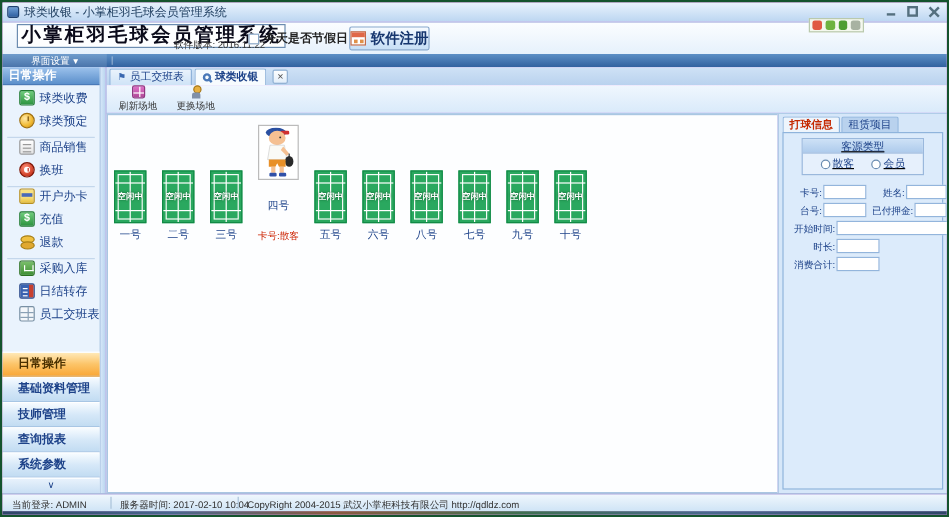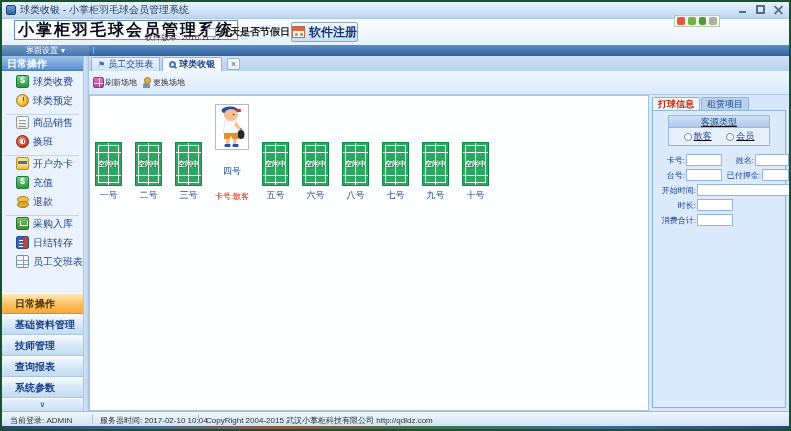--- a/index.html
+++ b/index.html
@@ -117,21 +117,21 @@
   .tab.active { background:#f7fbfe; font-weight:bold; }
   .pin-icon { color:#3a68b0; font-size:8px; line-height:8px; }
   .mag-icon { width:7px; height:7px; border:2px solid #4a78b8; border-radius:50%; position:relative; }
   .mag-icon::after { content:""; position:absolute; right:-3px; bottom:-2px; width:4px; height:2px;
     background:#4a78b8; transform:rotate(45deg); }
   .tab-close { width:13px; height:12px; margin-left:3px; margin-bottom:1px; cursor:pointer;
     background:linear-gradient(#fdfefe,#e2eefa); border:1px solid #93b2d4; border-radius:2px;
     font-size:9px; line-height:10px; text-align:center; color:#555; }
   .toolbar { height:24px; flex:none; background:linear-gradient(#f0f7fe,#d9eafa);
     border-bottom:1px solid #b0cce8; display:flex; align-items:center; padding-left:3px; gap:2px; }
-  .tb-btn { width:46px; height:23px; display:flex; flex-direction:row; align-items:center;
+  .tb-btn { width:46px; height:23px; display:flex; flex-direction:column; align-items:center;
     justify-content:center; gap:1px; font-size:8px; color:#333; cursor:pointer; border-radius:2px; }
   .tb-ic1 { width:11px; height:11px; border:1px solid #903880; border-radius:2px;
     background:
       linear-gradient(#fff,#fff) 5px 0/1px 100% no-repeat,
       linear-gradient(#fff,#fff) 0 5px/100% 1px no-repeat,
       linear-gradient(#e070c8,#b04898); }
   .tb-ic2 { width:11px; height:11px; position:relative; }
   .tb-ic2::before { content:""; position:absolute; left:3px; top:0; width:5px; height:5px;
     border-radius:50%; background:#e8b040; border:1px solid #a87818; }
   .tb-ic2::after { content:""; position:absolute; left:2px; top:6px; width:7px; height:5px;

